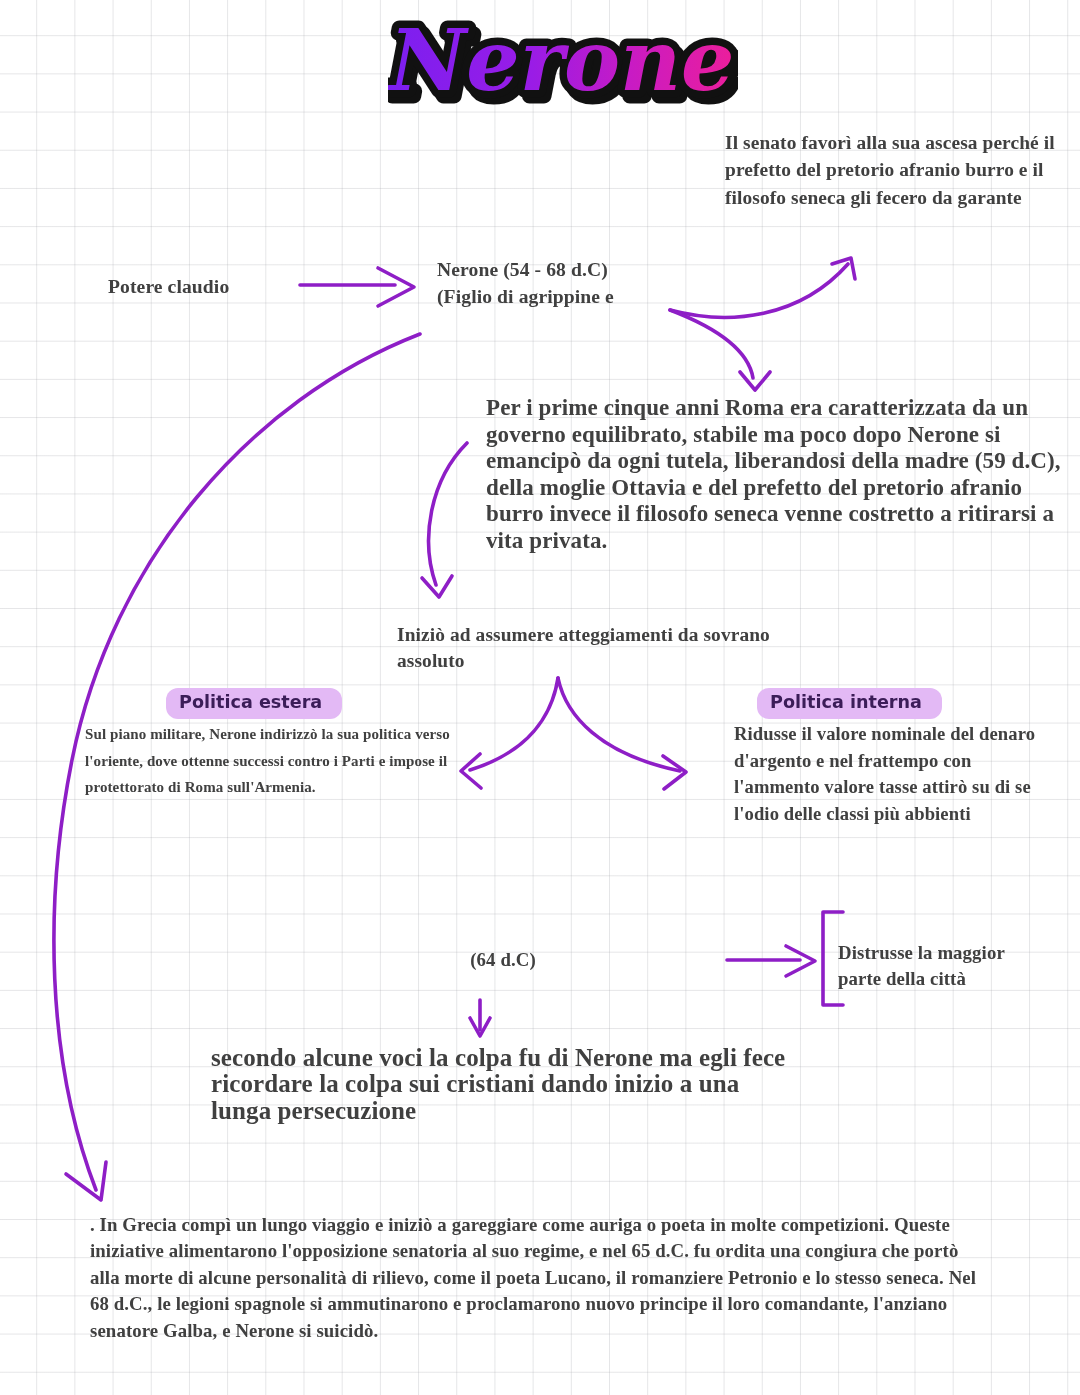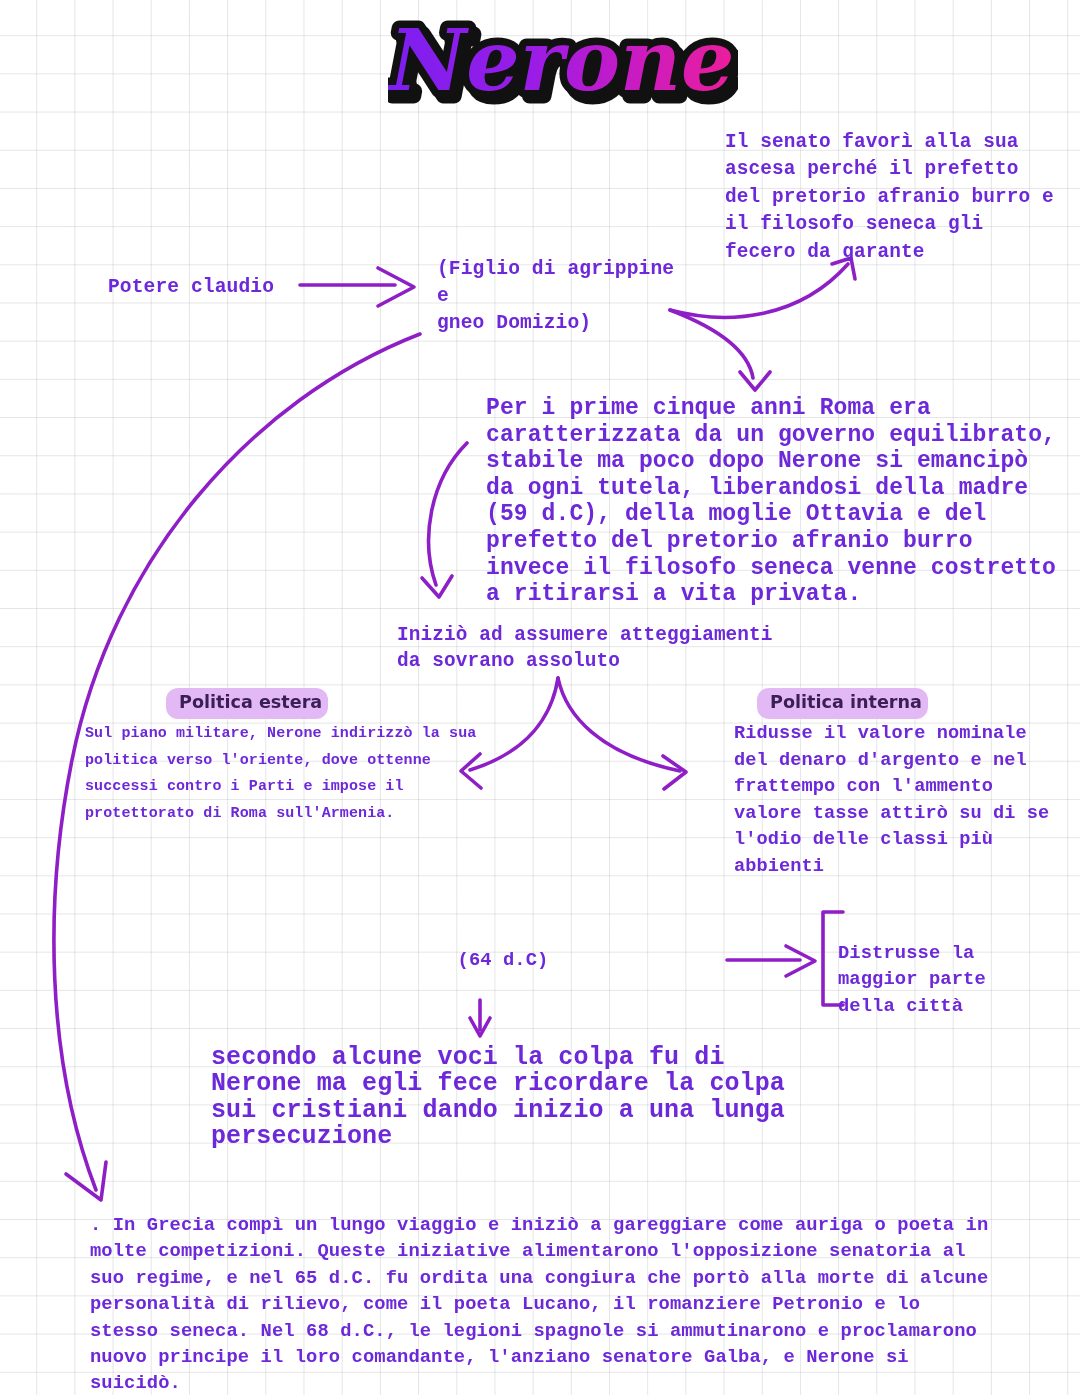--- a/index.html
+++ b/index.html
@@ -46,22 +46,22 @@
     width: 350px;
     height: 120px;
     z-index: 3;
   }
   #title-wrap svg { display:block; }
 
   
   .txt {
     position: absolute;
     z-index: 3;
-    color: #6d28d9;
-    font-family: Liberation Mono, monospace;
+    color: #404040;
+    font-family: Liberation Serif, serif;
     font-weight: 700;
     letter-spacing: 0.1px;
   }
   .txt.c { text-align: center; }
 
   #senato-text {
     left: 725px; top: 129px; width: 330px;
     font-size: 19.4px; line-height: 27.4px;
   }
   #potere-claudio {
@@ -84,21 +84,21 @@
   .tag {
     position: absolute;
     z-index: 3;
     display: inline-block;
     background: #e3b9f5;
     color: #3b1d58;
     font-family: "DejaVu Sans", sans-serif;
     font-weight: 700;
     font-size: 17.6px;
     line-height: 1;
-    padding: 6px 6px 7px 13px;
+    padding: 6px 20px 7px 13px;
     border-radius: 12px;
     white-space: nowrap;
   }
   #tag-estera { left: 166px; top: 688px; }
   #tag-interna { left: 757px; top: 688px; }
 
   #estera-text {
     left: 85px; top: 721px; width: 400px;
     font-size: 15px; line-height: 26.6px;
   }
@@ -195,22 +195,22 @@
     </g>
 
   </g>
 </svg>
 
 <div class="txt" id="senato-text">Il senato favorì alla sua ascesa perché il prefetto del pretorio afranio burro e il filosofo seneca gli fecero da garante</div>
 
 <div class="txt" id="potere-claudio">Potere claudio</div>
 
 <div class="txt" id="nerone-box">
+  <div>Nerone (54 - 68 d.C)</div>
   <div>(Figlio di agrippine e</div>
-  <div>gneo Domizio)</div>
 </div>
 
 <div class="txt" id="primi-anni">Per i prime cinque anni Roma era caratterizzata da un governo equilibrato, stabile ma poco dopo Nerone si emancipò da ogni tutela, liberandosi della madre (59 d.C), della moglie Ottavia e del prefetto del pretorio afranio burro invece il filosofo seneca venne costretto a ritirarsi a vita privata.</div>
 
 <div class="txt" id="inizio-sovrano">Iniziò ad assumere atteggiamenti da sovrano assoluto</div>
 
 <span class="tag" id="tag-estera">Politica estera</span>
 
 <div class="txt" id="estera-text">Sul piano militare, Nerone indirizzò la sua politica verso l'oriente, dove ottenne successi contro i Parti e impose il protettorato di Roma sull'Armenia.</div>
 

